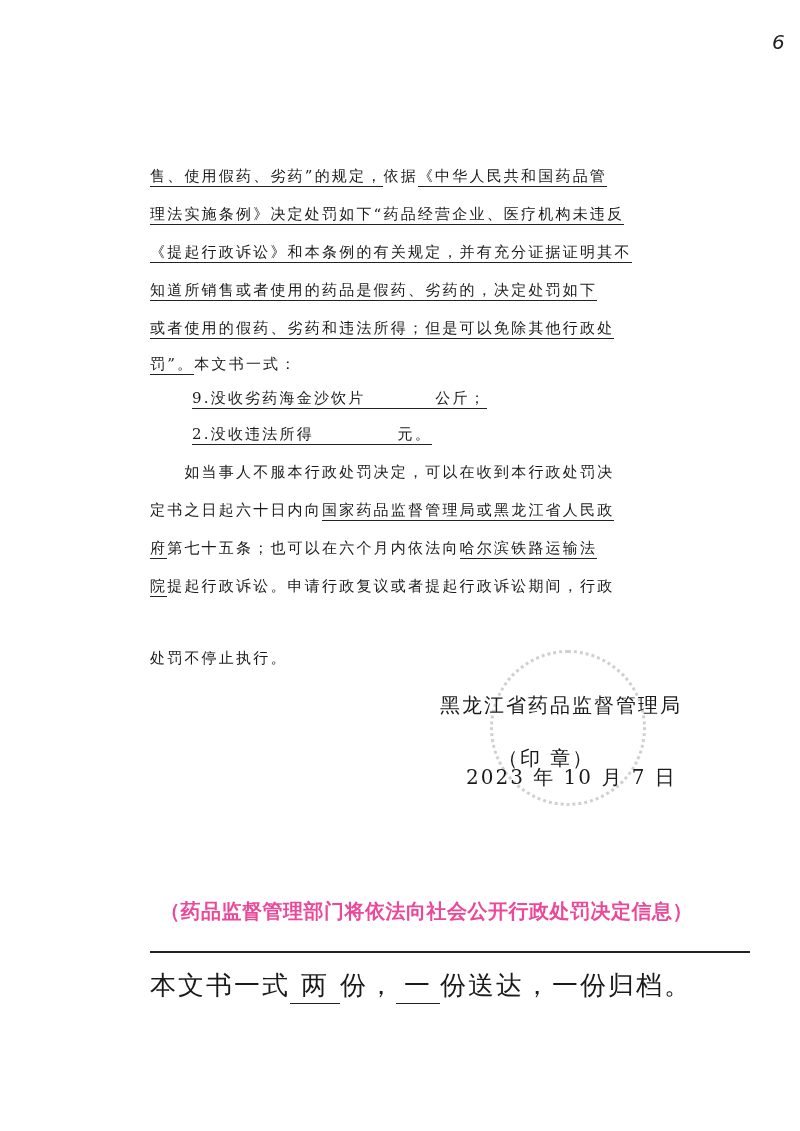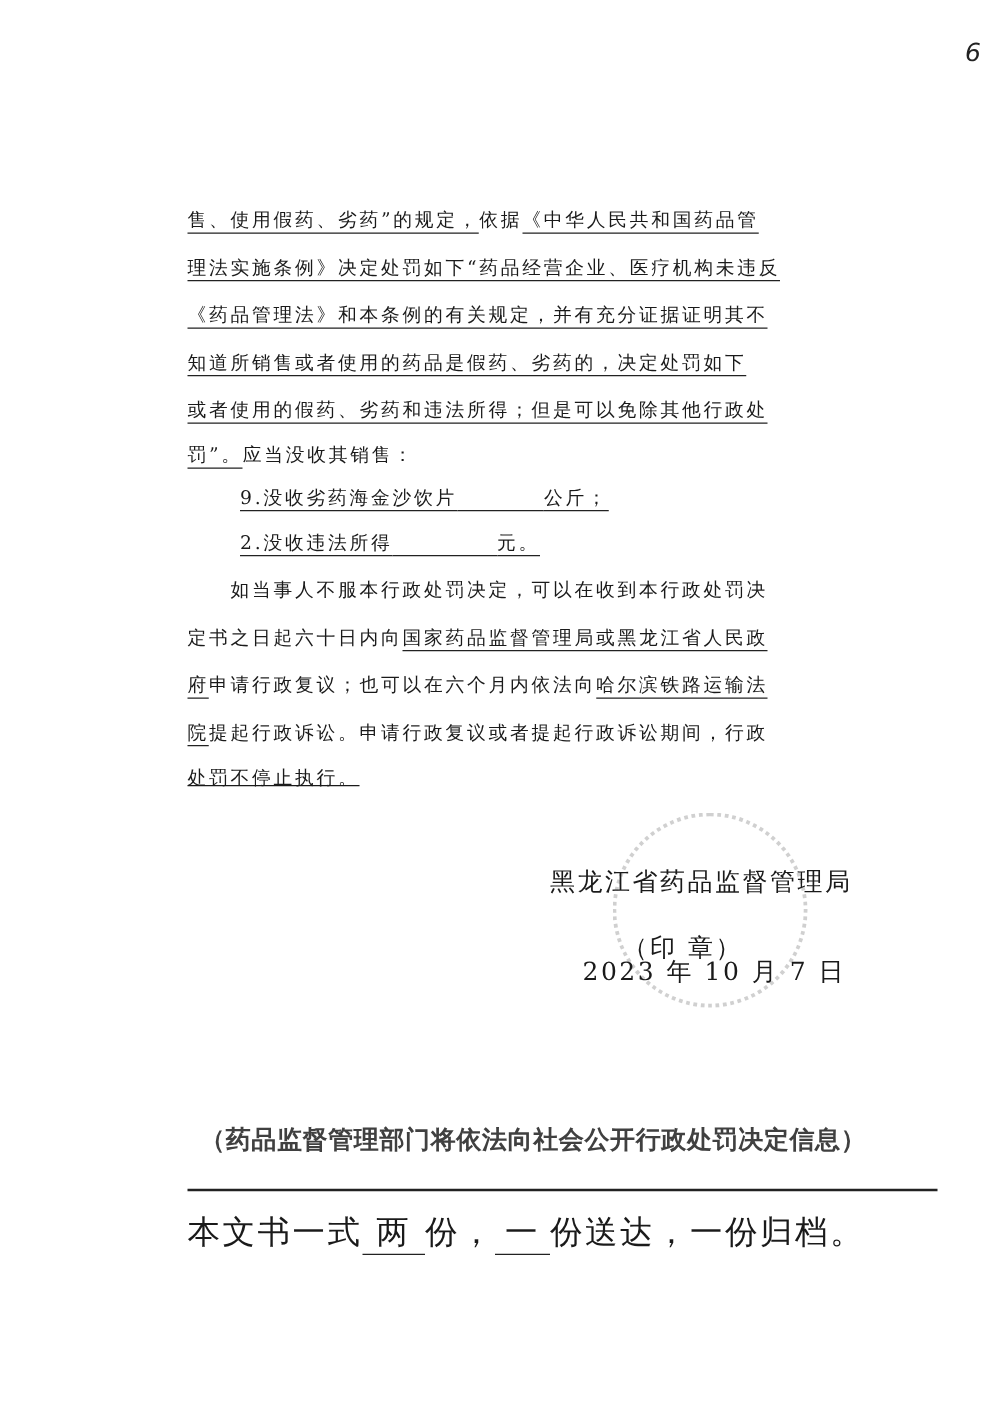--- a/index.html
+++ b/index.html
@@ -8,44 +8,44 @@
     font-family: "DejaVu Serif", "Liberation Serif", serif; color:#1a1a1a;
   }
   .page-num { position:absolute; left:772px; top:30px; font-family:"DejaVu Sans", sans-serif; font-style:italic; font-size:20px; color:#222; }
   .line { position:absolute; left:150px; font-size:15px; letter-spacing:2.2px; white-space:nowrap; line-height:28px; }
   .u { border-bottom:1.6px solid #222; padding-bottom:1px; }
   .sign { position:absolute; font-size:20px; letter-spacing:2px; white-space:nowrap; }
   .seal {
     position:absolute; left:490px; top:650px; width:150px; height:150px; border-radius:50%;
     border:3px dotted rgba(120,120,120,0.35);
   }
-  .notice { position:absolute; left:160px; top:898px; font-family:"DejaVu Sans", sans-serif; font-weight:bold; font-size:20px; letter-spacing:0.5px; white-space:nowrap; color:#404040; }
+  .notice { position:absolute; left:160px; top:898px; font-family:"DejaVu Sans", sans-serif; font-weight:bold; font-size:20px; letter-spacing:0.5px; white-space:nowrap; color:#ec4899; }
   .rule { position:absolute; left:150px; top:951px; width:600px; height:2px; background:#222; }
   .footer { position:absolute; left:150px; top:968px; font-size:26px; letter-spacing:2px; white-space:nowrap; }
   .blank { display:inline-block; border-bottom:1.5px solid #222; text-align:center; }
 </style>
 </head>
 <body>
 
 <div class="page-num">6</div>
 
 <div id="body">
     <div class="line" style="top: 162px;"><span class="u">售、使用假药、劣药”的规定，</span><span>依据</span><span class="u">《中华人民共和国药品管</span></div>
     <div class="line" style="top: 200px;"><span class="u">理法实施条例》决定处罚如下“药品经营企业、医疗机构未违反</span></div>
-    <div class="line" style="top: 238px;"><span class="u">《药品管理法》和本条例的有关规定，并有充分证据证明其不</span></div>
+    <div class="line" style="top: 238px;"><span class="u">《提起行政诉讼》和本条例的有关规定，并有充分证据证明其不</span></div>
     <div class="line" style="top: 276px;"><span class="u">知道所销售或者使用的药品是假药、劣药的，决定处罚如下</span></div>
     <div class="line" style="top: 314px;"><span class="u">或者使用的假药、劣药和违法所得；但是可以免除其他行政处</span></div>
-    <div class="line" style="top: 350px;"><span class="u">罚”。</span><span>应当没收其销售：</span></div>
+    <div class="line" style="top: 350px;"><span class="u">罚”。</span><span>本文书一式：</span></div>
     <div class="line" style="top: 384px; left: 192px;"><span class="u">9.没收劣药海金沙饮片</span><span class="u">&nbsp;&nbsp;&nbsp;&nbsp;&nbsp;&nbsp;&nbsp;&nbsp;&nbsp;&nbsp;</span><span class="u">公斤；</span></div>
     <div class="line" style="top: 420px; left: 192px;"><span class="u">2.没收违法所得</span><span class="u">&nbsp;&nbsp;&nbsp;&nbsp;&nbsp;&nbsp;&nbsp;&nbsp;&nbsp;&nbsp;&nbsp;&nbsp;</span><span class="u">元。</span></div>
     <div class="line" style="top: 458px;"><span>　　如当事人不服本行政处罚决定，可以在收到本行政处罚决</span></div>
     <div class="line" style="top: 496px; text-align: right;"><span>定书之日起六十日内向</span><span class="u">国家药品监督管理局或黑龙江省人民政</span></div>
-    <div class="line" style="top: 534px;"><span class="u">府</span><span>申请行政复议；也可以在六个月内依法向</span><span class="u">哈尔滨铁路运输法</span></div>
+    <div class="line" style="top: 534px;"><span class="u">府</span><span>第七十五条；也可以在六个月内依法向</span><span class="u">哈尔滨铁路运输法</span></div>
     <div class="line" style="top: 572px;"><span class="u">院</span><span>提起行政诉讼。申请行政复议或者提起行政诉讼期间，行政</span></div>
-    <div class="line" style="top: 608px; text-decoration: underline;"><span>处罚不停止执行。</span></div>
+    <div class="line" style="top: 644px;"><span>处罚不停止执行。</span></div>
   </div>
 
 <div class="seal"></div>
 <div class="sign" style="left:440px;top:692px;">黑龙江省药品监督管理局</div>
 <div class="sign" style="left:498px;top:745px;">（印  章）</div>
 <div class="sign" style="left:466px;top:764px;">2023 年 10 月 7 日</div>
 
 <div class="notice">（药品监督管理部门将依法向社会公开行政处罚决定信息）</div>
 <div class="rule"></div>
 

